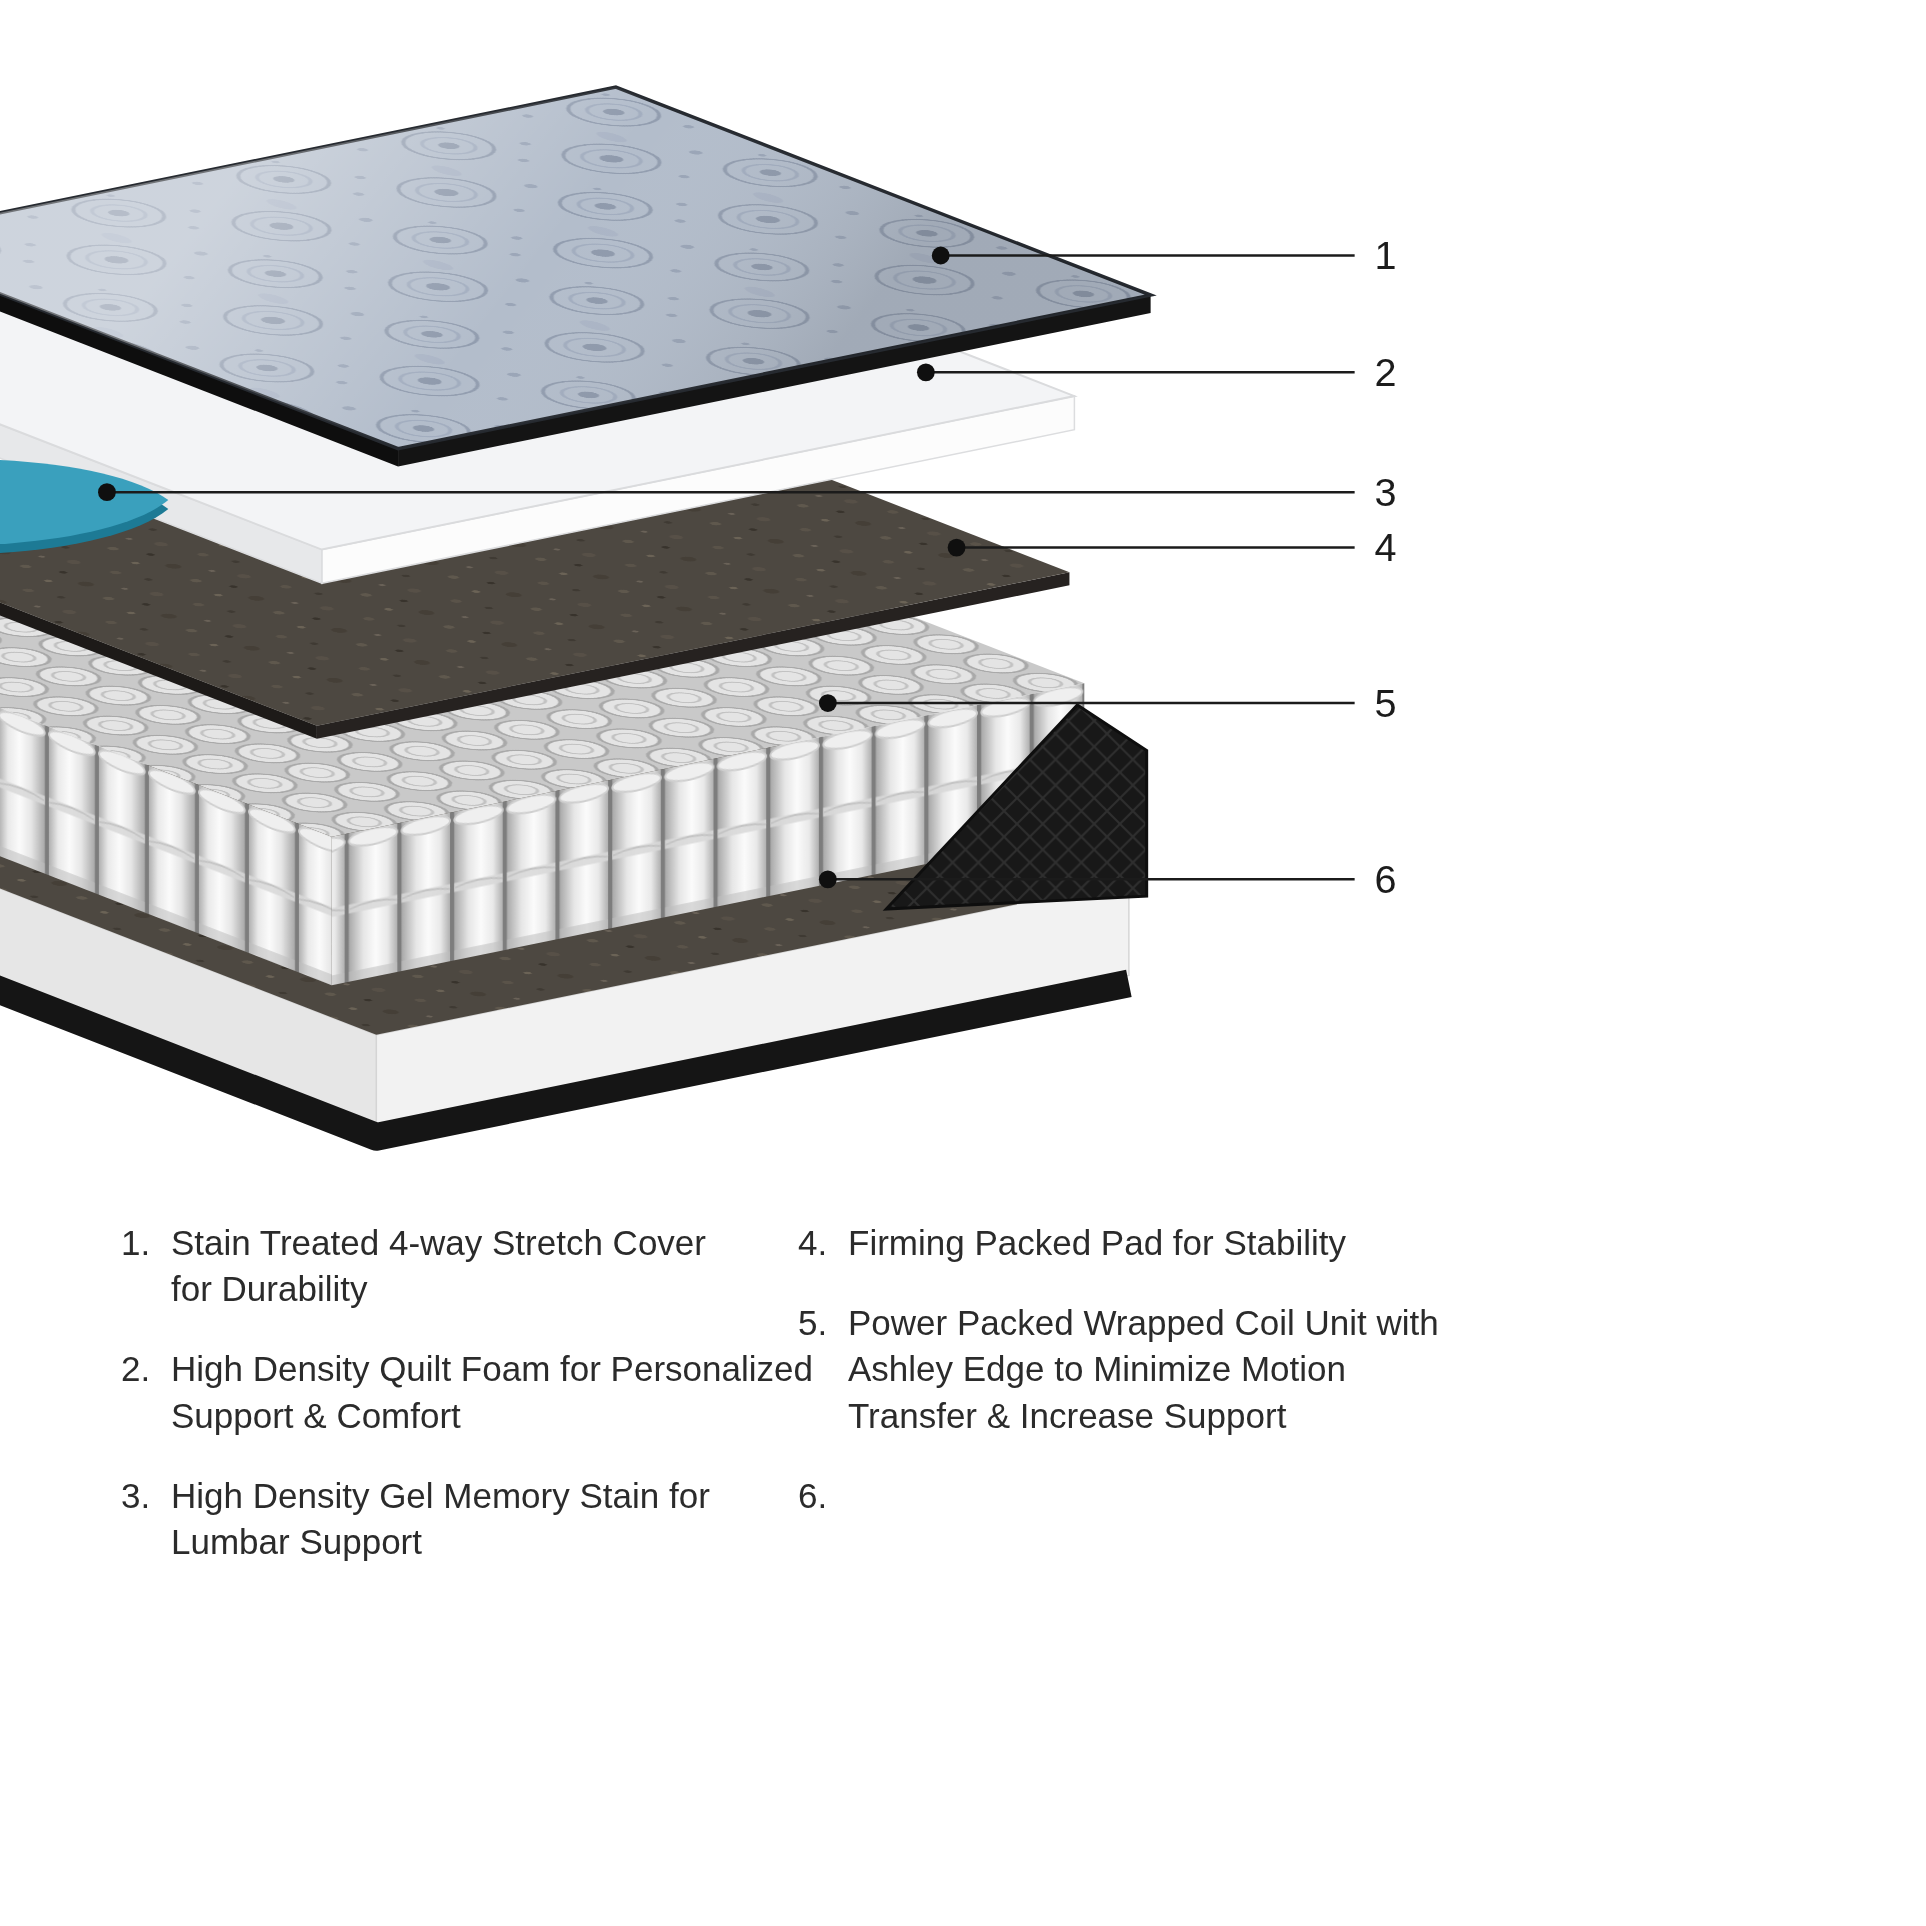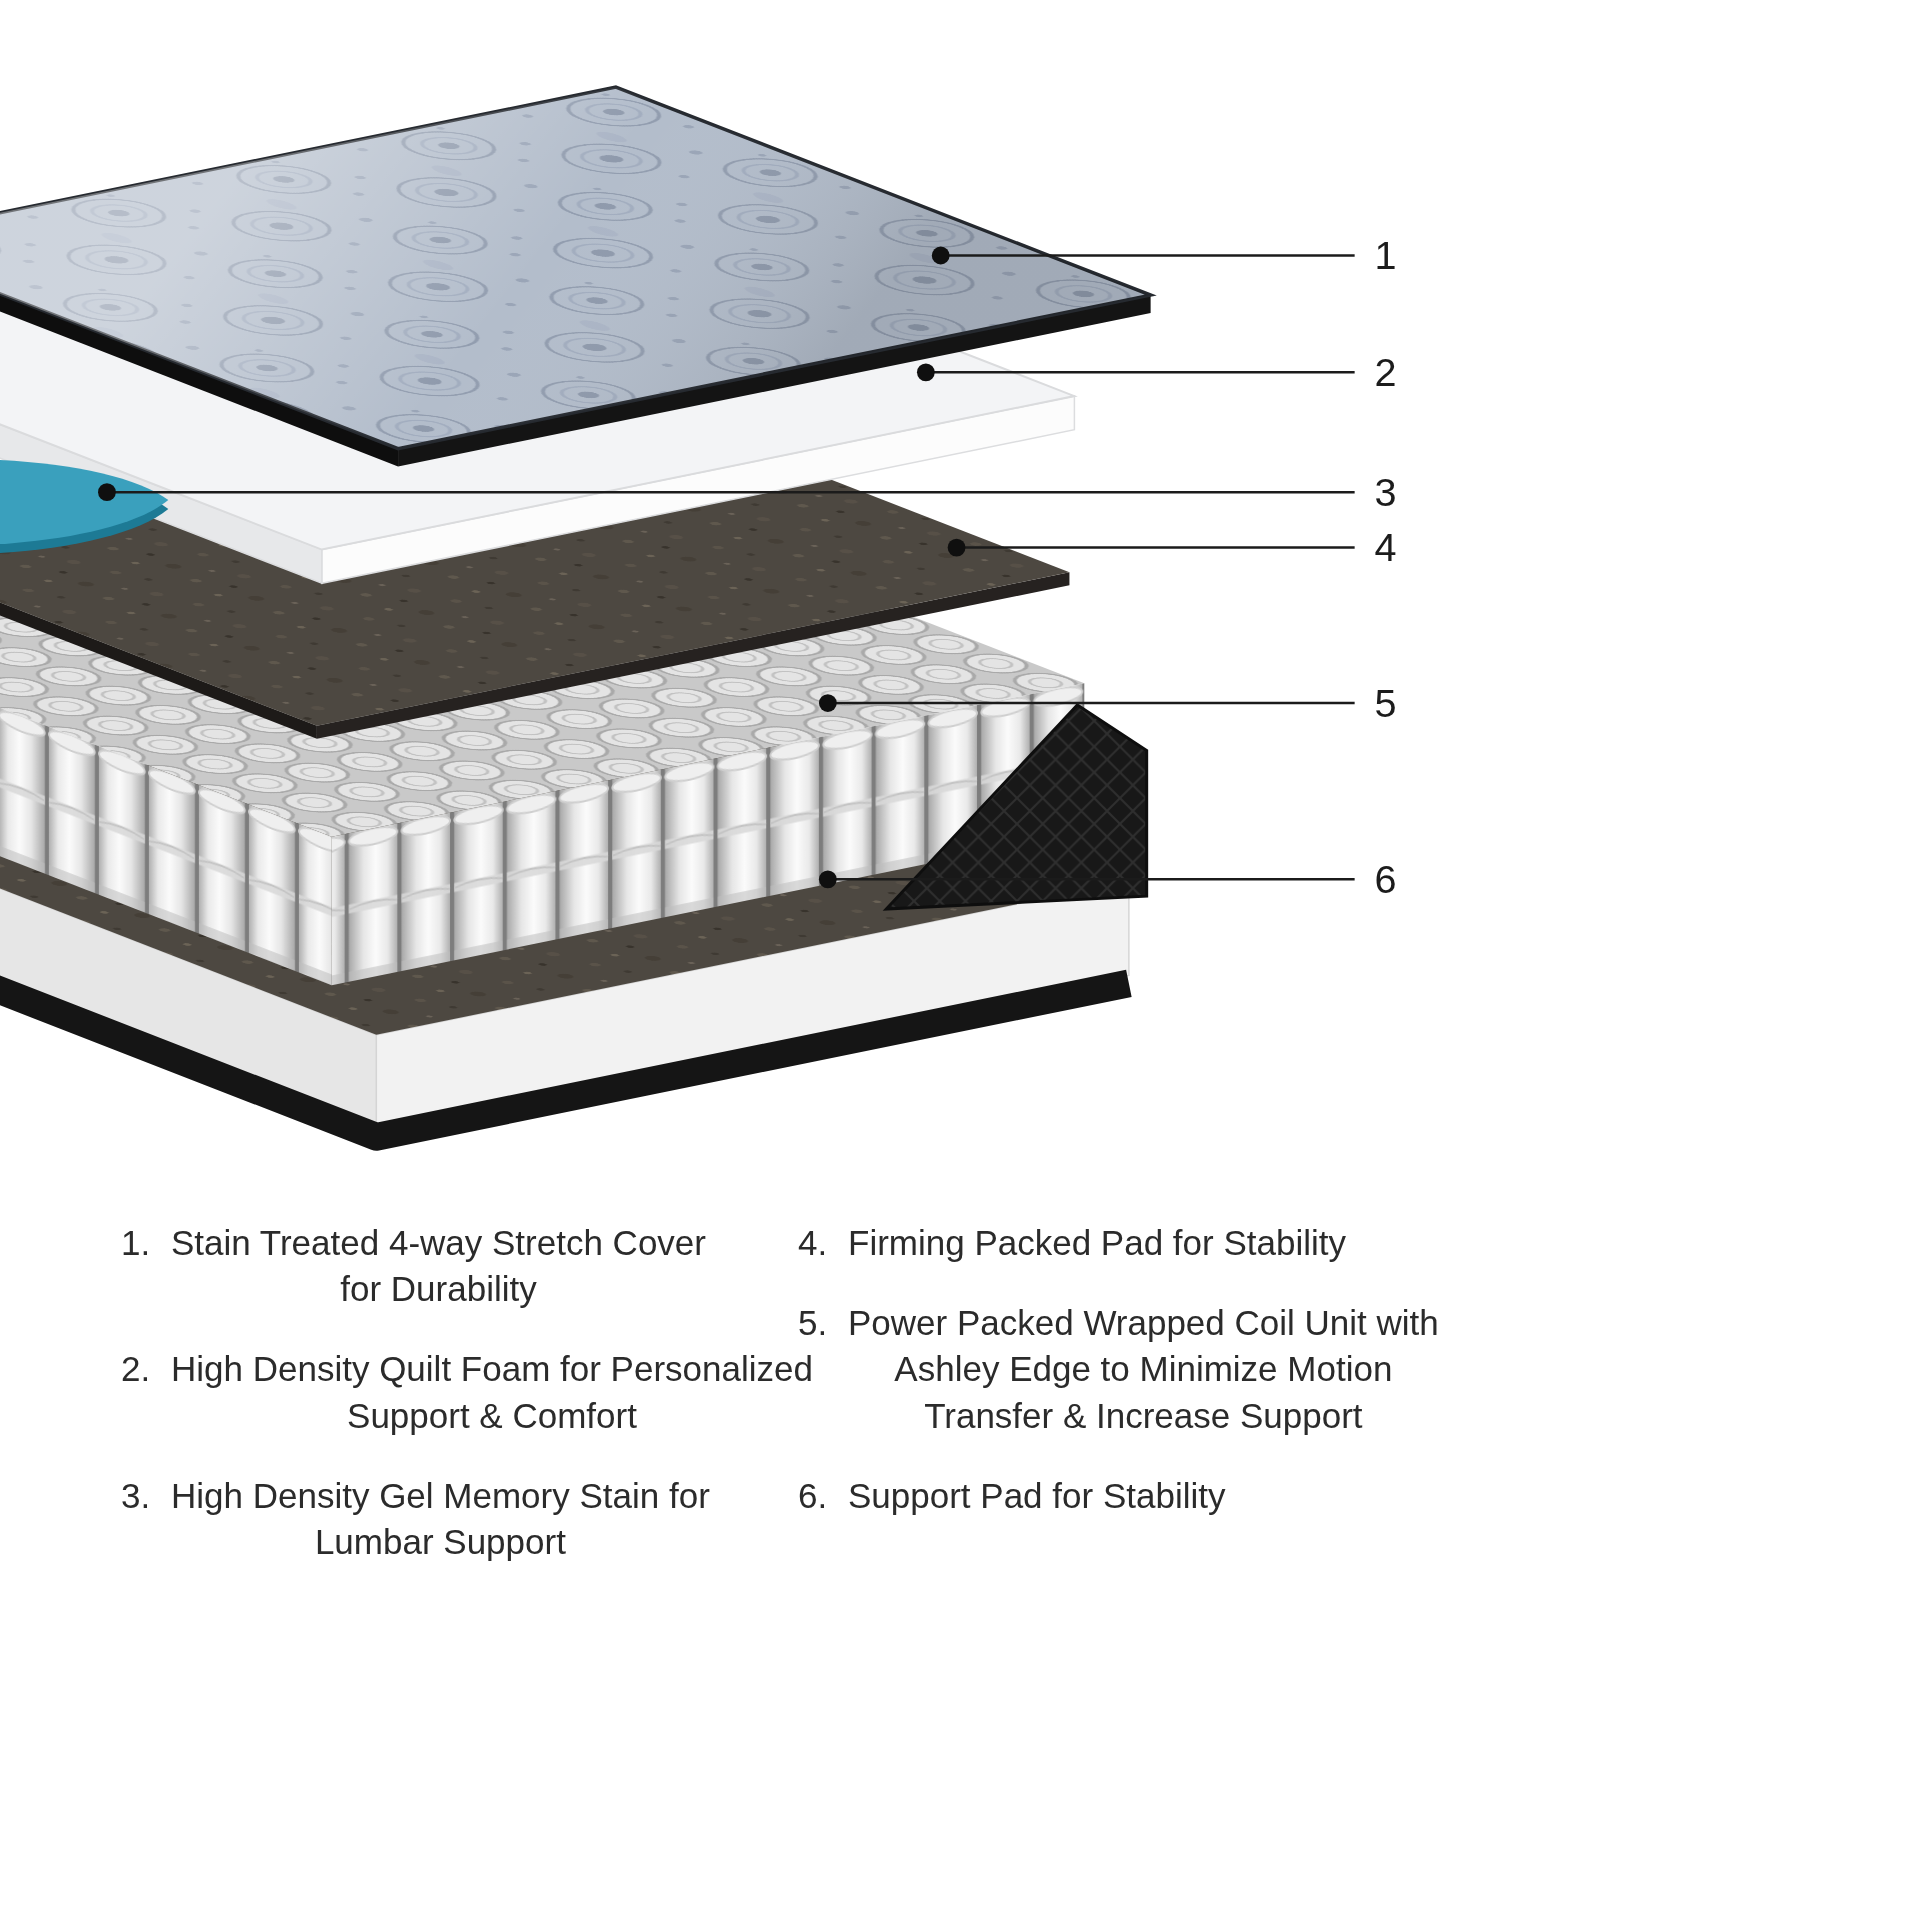--- a/index.html
+++ b/index.html
@@ -8,21 +8,21 @@
     font-family:"Liberation Sans",sans-serif;
     position:relative;overflow:hidden;color:#2b2b2b;
   }
   #art{position:absolute;top:0;left:0;display:block;}
   .legend{position:absolute;top:1220px;left:0;width:1927px;}
   .legend .col{position:absolute;display:flex;flex-direction:column;gap:34px;}
   .legend .col-left{left:121px;width:698px;}
   .legend .col-right{left:798px;width:713px;}
   .legend-item{display:flex;font-size:35px;line-height:1.32;}
   .legend-num{flex:0 0 50px;}
-  .legend-text{white-space:pre-line;text-align:center;}
+  .legend-text{white-space:pre-line;}
   .callout-num{font-size:40px;fill:#1c1c1c;font-family:"Liberation Sans",sans-serif;}
 </style>
 </head>
 <body>
 
 <svg id="art" width="1927" height="1927" viewBox="0 0 1946 1946">
   <defs>
 
     <pattern id="quilt" width="170" height="170" patternUnits="userSpaceOnUse" patternTransform="matrix(0.93,0.36,-0.98,0.20,622,88)">
       <rect width="170" height="170" fill="#b3bdcb"></rect>
@@ -195,17 +195,16 @@
       <span class="legend-text">Firming Packed Pad for Stability</span>
     </div>
     <div class="legend-item">
       <span class="legend-num">5.</span>
       <span class="legend-text">Power Packed Wrapped Coil Unit with
 Ashley Edge to Minimize Motion
 Transfer &amp; Increase Support</span>
     </div>
     <div class="legend-item">
       <span class="legend-num">6.</span>
-      <span class="legend-text">Support Pad for Stability</span>
     </div>
   </div>
 </div>
 
 
 </body></html>

